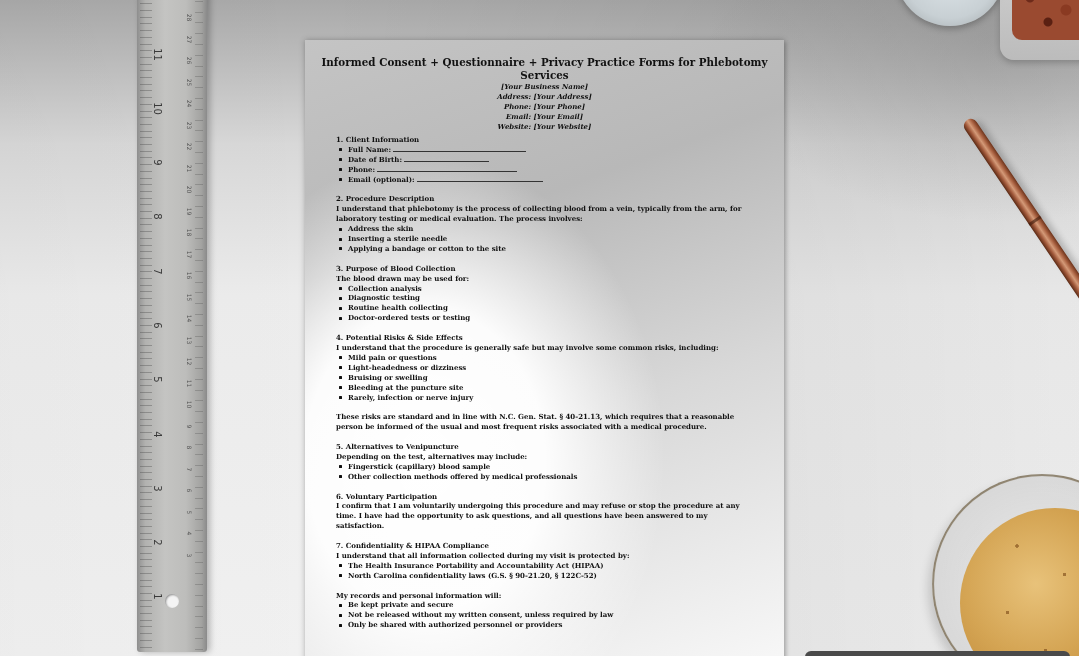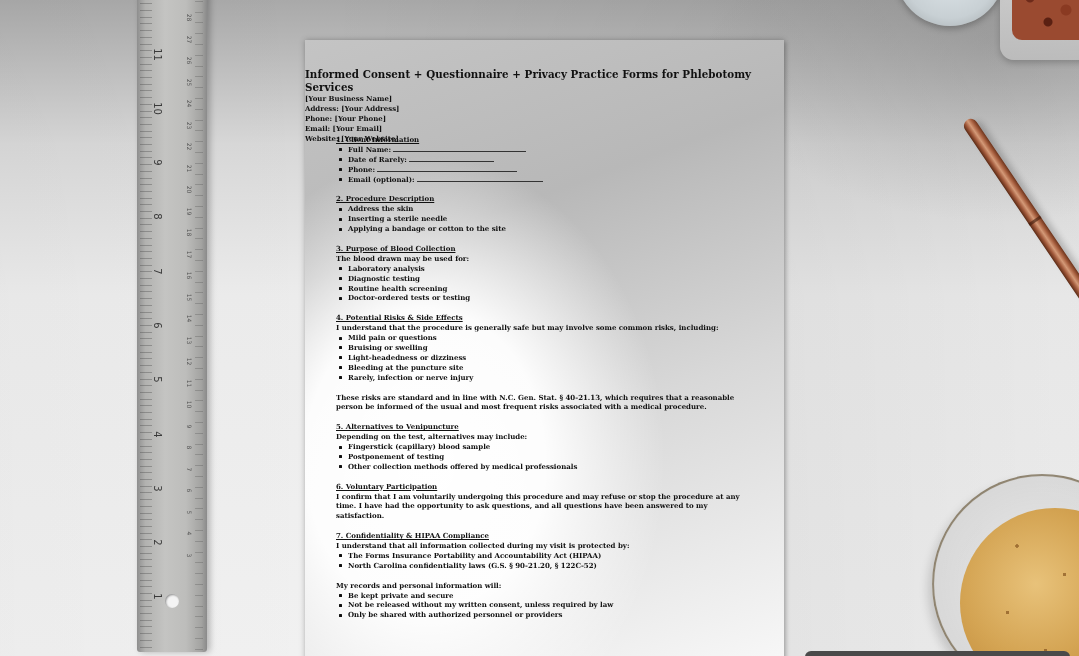--- a/index.html
+++ b/index.html
@@ -53,30 +53,30 @@
   .paper {
     position: absolute; left: 305px; top: 40px; width: 479px; height: 630px;
     background:
       radial-gradient(ellipse 300px 380px at 120px 420px, rgba(255,255,255,1) 0%, rgba(255,255,255,0.95) 40%, rgba(255,255,255,0) 80%),
       linear-gradient(160deg, #c4c4c4 0%, #b8b8b8 30%, #d8d8d8 60%, #f8f8f8 100%);
     box-shadow: 0 0 6px rgba(0,0,0,0.25), 2px 2px 4px rgba(0,0,0,0.15);
     color: #111;
     font-weight: bold;
   }
   .paper .header {
-    position: absolute; top: 28px; left: 0; width: 100%; text-align: left;
+    position: absolute; top: 16px; left: 0; width: 100%; text-align: center;
   }
   .paper .title { font-size: 10.3px; line-height: 13px; letter-spacing: 0.05px; }
-  .paper .sub { font-size: 7px; line-height: 10px; }
+  .paper .sub { font-size: 7px; line-height: 10px; font-style: italic; }
   .paper .body {
     position: absolute; left: 31px; top: 95px; width: 420px;
     font-size: 7px; line-height: 9.9px;
   }
   .section { margin-bottom: 9.9px; }
-  .section .head { font-weight: bold; text-decoration: underline; }
+  .section .head { font-weight: bold; }
   ul.blist { list-style: none; }
   ul.blist li { position: relative; padding-left: 12px; }
   ul.blist li::before {
     content: ""; position: absolute; left: 3px; top: 3.5px; width: 3px; height: 3px; background: #111; border-radius: 0.5px;
   }
   .blank { display: inline-block; border-bottom: 0.8px solid #333; height: 7px; vertical-align: baseline; margin-left: 2px; }
   
   .pen {
     position: absolute; left: 960px; top: 120px; width: 14px; height: 260px;
     background: linear-gradient(90deg, #5a2a15 0%, #a0583a 25%, #d49a78 50%, #a86040 75%, #6b331b 100%);
@@ -202,79 +202,79 @@
     <div class="sub">Email: [Your Email]</div>
     <div class="sub">Website: [Your Website]</div>
   </div>
 
   <div class="body">
 
     <div class="section">
       <div class="head">1. Client Information</div>
       <ul class="blist">
         <li><span>Full Name:</span><span class="blank" style="width:133px"></span></li>
-        <li><span>Date of Rarely:</span><span class="blank" style="width:85px"></span></li>
+        <li><span>Date of Birth:</span><span class="blank" style="width:85px"></span></li>
         <li><span>Phone:</span><span class="blank" style="width:140px"></span></li>
         <li><span>Email (optional):</span><span class="blank" style="width:126px"></span></li>
       </ul>
     </div>
 
     <div class="section">
       <div class="head">2. Procedure Description</div>
+      <div>I understand that phlebotomy is the process of collecting blood from a vein, typically from the arm, for laboratory testing or medical evaluation. The process involves:</div>
       <ul class="blist">
         <li>Address the skin</li>
         <li>Inserting a sterile needle</li>
         <li>Applying a bandage or cotton to the site</li>
       </ul>
     </div>
 
     <div class="section">
       <div class="head">3. Purpose of Blood Collection</div>
       <div>The blood drawn may be used for:</div>
       <ul class="blist">
-        <li>Laboratory analysis</li>
+        <li>Collection analysis</li>
         <li>Diagnostic testing</li>
-        <li>Routine health screening</li>
+        <li>Routine health collecting</li>
         <li>Doctor-ordered tests or testing</li>
       </ul>
     </div>
 
     <div class="section">
       <div class="head">4. Potential Risks &amp; Side Effects</div>
       <div>I understand that the procedure is generally safe but may involve some common risks, including:</div>
       <ul class="blist">
         <li>Mild pain or questions</li>
+        <li>Light-headedness or dizziness</li>
         <li>Bruising or swelling</li>
-        <li>Light-headedness or dizziness</li>
         <li>Bleeding at the puncture site</li>
         <li>Rarely, infection or nerve injury</li>
       </ul>
     </div>
     <div class="section">These risks are standard and in line with N.C. Gen. Stat. § 40-21.13, which requires that a reasonable person be informed of the usual and most frequent risks associated with a medical procedure.</div>
 
     <div class="section">
       <div class="head">5. Alternatives to Venipuncture</div>
       <div>Depending on the test, alternatives may include:</div>
       <ul class="blist">
         <li>Fingerstick (capillary) blood sample</li>
-        <li>Postponement of testing</li>
         <li>Other collection methods offered by medical professionals</li>
       </ul>
     </div>
 
     <div class="section">
       <div class="head">6. Voluntary Participation</div>
       <div>I confirm that I am voluntarily undergoing this procedure and may refuse or stop the procedure at any time. I have had the opportunity to ask questions, and all questions have been answered to my satisfaction.</div>
     </div>
 
     <div class="section">
       <div class="head">7. Confidentiality &amp; HIPAA Compliance</div>
       <div>I understand that all information collected during my visit is protected by:</div>
       <ul class="blist">
-        <li>The Forms Insurance Portability and Accountability Act (HIPAA)</li>
+        <li>The Health Insurance Portability and Accountability Act (HIPAA)</li>
         <li>North Carolina confidentiality laws (G.S. § 90-21.20, § 122C-52)</li>
       </ul>
     </div>
     <div class="section">
       <div>My records and personal information will:</div>
       <ul class="blist">
         <li>Be kept private and secure</li>
         <li>Not be released without my written consent, unless required by law</li>
         <li>Only be shared with authorized personnel or providers</li>
       </ul>

